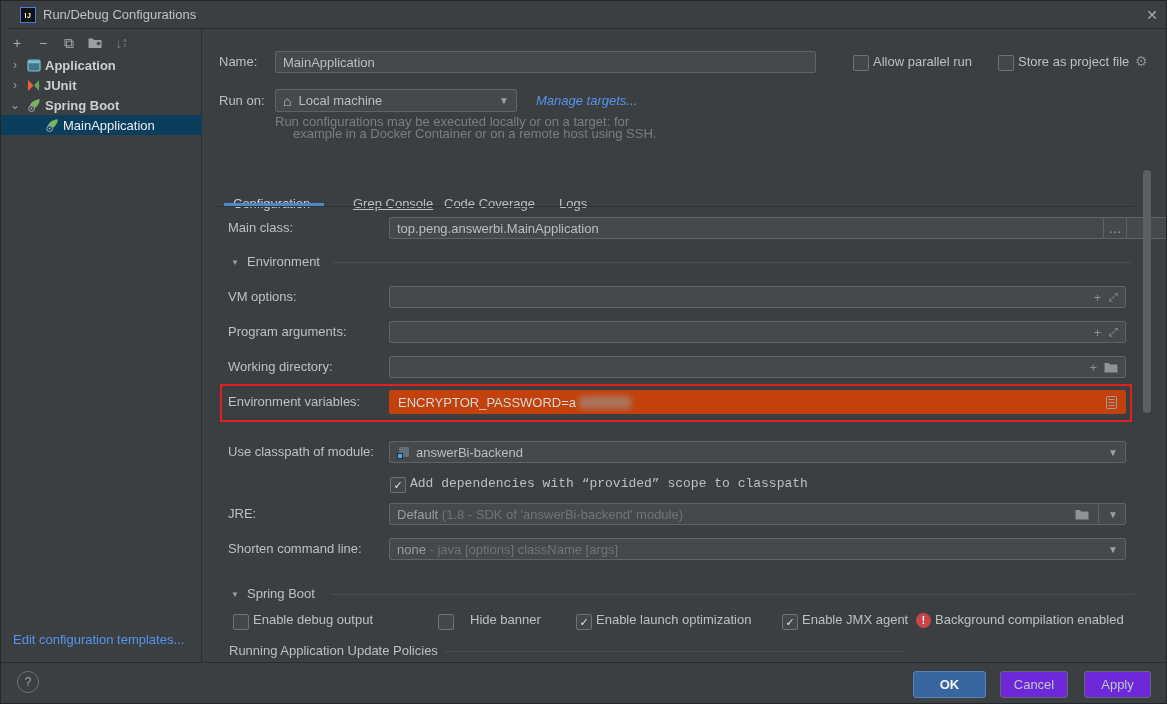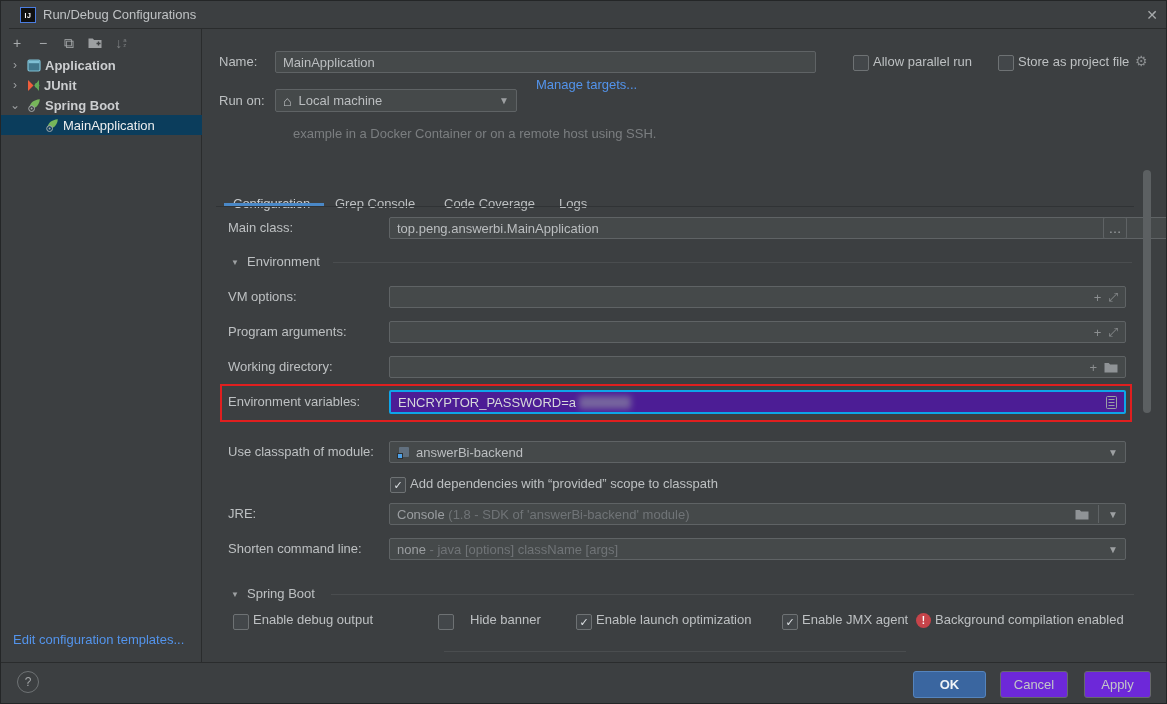--- a/index.html
+++ b/index.html
@@ -49,21 +49,21 @@
   
   .footer{left:0;top:661px;width:1167px;height:43px;border-top:1px solid #2a2c2d;background:#3c3f41;}
   .help-circle{left:16px;top:8px;width:22px;height:22px;border:1px solid #6e7274;border-radius:50%;
                color:#a2a5a7;display:flex;align-items:center;justify-content:center;font-size:12px;}
   .btn{position:absolute;height:25px;border-radius:3px;display:flex;align-items:center;justify-content:center;
        font-size:13px;cursor:default;}
   .btn.default{background:#3a66a0;border:1px solid #5584bd;color:#eef2f7;font-weight:bold;}
   .btn.plain{background:#6d28d9;border:1px solid #66696b;color:#c3c6c8;}
   .scroll-thumb{left:1142px;top:169px;width:8px;height:243px;background:#5c6062;border-radius:4px;}
   .red-annot{left:219px;top:383px;width:912px;height:38px;border:2px solid #e01f1f;z-index:5;pointer-events:none;}
-  .focus-input{background:#4c1d95;border:2px solid #0ea5e9;color:#d6d8da;}
+  .focus-input{background:#c2410c;border:2px solid #c2410c;color:#d6d8da;}
   svg{display:block;}
 </style>
 </head>
 <body>
 
 <div class="dialog">
 
   <div class="abs titlebar">
     <div class="abs logo">IJ</div>
     <div class="abs title-text">Run/Debug Configurations</div>
@@ -148,25 +148,26 @@
   <span class="chk" style="left:997px;top:54px;"></span>
   <div class="abs lbl" style="left:1017px;top:50px;">Store as project file</div>
   <div class="abs" style="left:1134px;top:52px;color:#8a8d8f;font-size:14px;">⚙</div>
 
   <div class="abs lbl" style="left:218px;top:88px;line-height:23px;">Run on:</div>
   <div class="abs combo" style="left:274px;top:88px;width:242px;height:23px;">
     <span style="margin-right:7px;font-size:14px;color:#c3c6c8;">⌂</span>
     <span>Local machine</span>
     <span class="arrow">▼</span>
   </div>
-  <div class="abs link" style="left:535px;top:72px;line-height:23px;">Manage targets...</div>
+  <div class="abs link" style="left:535px;top:88px;line-height:23px;font-style:italic;">Manage targets...</div>
+  <div class="abs muted" style="left:274px;top:112px;line-height:18px;">Run configurations may be executed locally or on a target: for</div>
   <div class="abs muted" style="left:274px;top:124px;line-height:18px;margin-left:18px;">example in a Docker Container or on a remote host using SSH.</div>
 
   <div class="tab active" style="left:232px;top:181px;">Configuration</div>
-  <div class="tab" style="left:334px;top:181px;">Grep Console</div>
+  <div class="tab" style="left:352px;top:181px;text-decoration:underline;">Grep Console</div>
   <div class="tab" style="left:443px;top:181px;">Code Coverage</div>
   <div class="tab" style="left:558px;top:181px;text-align:center;">Logs</div>
   <div class="tab-underline" style="left:223px;top:202px;width:100px;"></div>
   <div class="hline" style="left:215px;top:205px;width:918px;background:#303335;"></div>
 
   <div class="abs lbl" style="left:227px;top:216px;">Main class:</div>
   <div class="abs input" style="left:388px;top:216px;width:848px;height:22px;">
     <span>top.peng.answerbi.MainApplication</span>
   </div>
   <div class="abs btnish" style="left:1102px;top:216px;width:24px;height:22px;justify-content:center;color:#9fa3a6;">
@@ -230,25 +231,25 @@
           <rect x="0.5" y="7.5" width="5" height="5" fill="#4da1e8" stroke="#2d3032"></rect>
         </svg>
     </span>
     <span>answerBi-backend</span>
     <span class="arrow">▼</span>
   </div>
 
   <span class="chk" style="left:389px;top:476px;">
     <span>✓</span>
   </span>
-  <div class="abs lbl" style="left:409px;top:473px;line-height:20px;">Add dependencies with “provided” scope to classpath</div>
+  <div class="abs lbl" style="left:409px;top:473px;line-height:20px;font-family:Liberation Mono, monospace;">Add dependencies with “provided” scope to classpath</div>
 
   <div class="abs lbl" style="left:227px;top:502px;">JRE:</div>
   <div class="abs combo" style="left:388px;top:502px;width:737px;height:22px;">
-    <span style="color:#9b9ea1;">Console</span>
+    <span style="color:#9b9ea1;">Default</span>
     <span style="color:#707477;white-space:pre;"> (1.8 - SDK of 'answerBi-backend' module)</span>
     <span class="field-icons" style="gap:9px;">
       <span>
         <svg width="14" height="11" viewBox="0 0 14 11">
             <path d="M0.5,1 h4.2 l1.4,1.6 h7.4 v7.9 h-13 z" fill="#8f9396"></path>
           </svg>
       </span>
       <span style="width:1px;height:18px;background:#5f6365;display:inline-block;"></span>
       <span style="font-size:10px;color:#9da0a2;">▼</span>
     </span>
@@ -279,20 +280,21 @@
   <span class="chk" style="left:781px;top:613px;">
     <span>✓</span>
   </span>
   <div class="abs lbl" style="left:801px;top:609px;line-height:20px;">Enable JMX agent</div>
 
   <div class="err-badge" style="left:915px;top:612px;">
     <span>!</span>
   </div>
   <div class="abs lbl" style="left:934px;top:609px;line-height:20px;">Background compilation enabled</div>
 
+  <div class="abs lbl" style="left:228px;top:641px;line-height:18px;">Running Application Update Policies</div>
   <div class="hline" style="left:443px;top:650px;width:462px;"></div>
 
   <div class="abs scroll-thumb"></div>
 
   <div class="abs footer">
     <div class="abs help-circle">
       <span>?</span>
     </div>
     <div class="btn default" style="left:912px;top:8px;width:71px;">OK</div>
     <div class="btn plain" style="left:999px;top:8px;width:66px;">Cancel</div>

